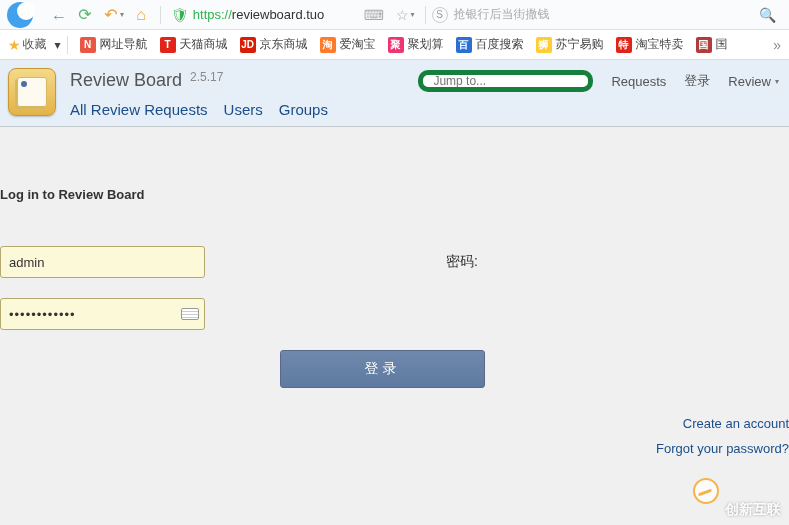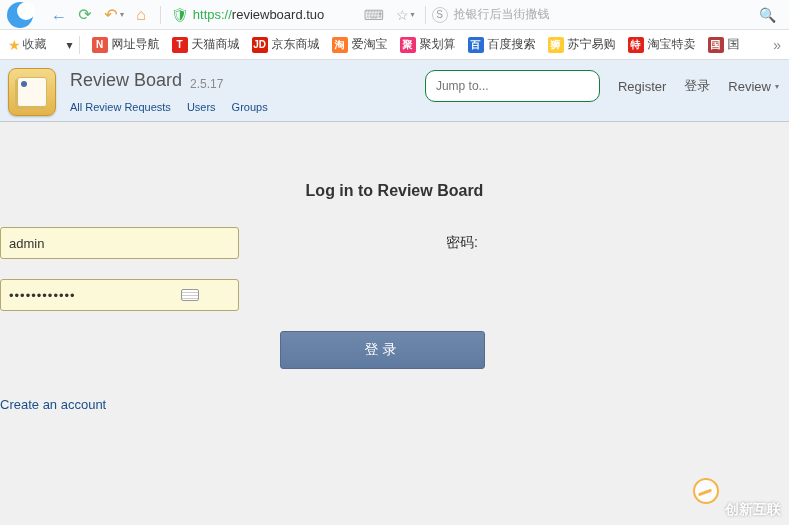--- a/index.html
+++ b/index.html
@@ -18,53 +18,53 @@
 .addr-sep { width:1px; height:18px; background:#ddd; margin:0 6px;}
 .sogou { width:16px; height:16px; border:1px solid #ccc; border-radius:50%; display:flex; align-items:center;justify-content:center; font-size:10px; color:#999;}
 .search-ph { flex:1; color:#aaa; font-size:12px; padding-left:6px;}
 .search-ico { color:#aaa; font-size:14px; margin-right:6px;}
 .qq-logo { position: relative; width: 40px; height: 30px; }
 .qq-logo svg { position: absolute; left: 0; top: -2px; }
 
 
 .bm-bar { height: 30px; background: #fff; border-bottom: 1px solid #dcdcdc; display: flex; align-items: center; padding: 0 8px; font-size: 12px; color: #444; }
 .bm-bar .star { color: #f6b73c; font-size: 14px; }
-.bm-bar .fav { color: #555; margin: 0 20px 0 2px; text-align: center; }
+.bm-bar .fav { color: #555; margin: 0 8px 0 2px; text-align: center; }
 .bm-item { display: flex; align-items: center; margin: 0 6px; gap: 4px; cursor: pointer; }
 .bm-ico { width: 16px; height: 16px; border-radius: 2px; display: flex; align-items: center; justify-content: center; font-size: 10px; color: #fff; font-weight: bold; }
 .bm-more { margin-left: auto; color: #888; font-size: 14px; cursor: pointer; }
 
 
 .app-header { background: #e6eef7; border-bottom: 1px solid #c4c9ce; display: flex; align-items: flex-start; padding: 8px 10px 0 8px; }
 .app-logo { width: 48px; height: 48px; background: linear-gradient(#f4d988,#e3b34a); border: 1px solid #c79a2e; border-radius: 8px; margin-right: 14px; position: relative; box-shadow: 0 1px 2px rgba(0,0,0,.2);}
 .app-logo::after { content:""; position:absolute; left:8px; top:8px; width:28px; height:28px; background:#fffaf0; border:1px solid #d8b75e; border-radius:3px; box-shadow: -2px 2px 0 #d8b75e;}
 .app-logo::before { content:""; position:absolute; left:12px; top:12px; width:6px; height:6px; background:#4d6da8; border-radius:50%; z-index:2;}
 .app-header-main { flex: 1; padding-top: 2px;}
-.app-title-row { display: flex; align-items: flex-end; gap: 8px; }
+.app-title-row { display: flex; align-items: flex-start; gap: 8px; }
 .app-title { font-size: 18px; color: #555; font-weight: normal; }
 .app-version { font-size: 12px; color: #8a8a8a; }
 .app-nav { display: flex; gap: 16px; margin-top: 10px; padding-bottom: 8px; }
-.app-nav a { color: #1a4e8a; font-size: 11px; text-decoration: none; cursor: pointer; }
+.app-nav a { color: #1a4e8a; font-size: 15px; text-decoration: none; cursor: pointer; }
 .app-header-right { display: flex; align-items: center; gap: 18px; padding-top: 2px;}
-.jump-input { background: #fff; border: 1px solid #15803d; border-radius: 10px; padding: 3px 10px; font-size: 12px; color: #999; width: 175px; height: 32px; }
+.jump-input { background: #fff; border: 5px solid #15803d; border-radius: 10px; padding: 3px 10px; font-size: 12px; color: #999; width: 175px; height: 22px; }
 .hr-link { color: #555; font-size: 13px; cursor: pointer; }
 .support { display: flex; align-items: center; gap: 4px; }
 .support .caret { font-size: 8px; color: #777; }
 
 
 .page { background: #f0f0f0; padding: 60px 0 0 0; }
-.login-heading { text-align: center; font-size: 16px; font-weight: bold; color: #333; margin-bottom: 27px; }
+.login-heading { font-size: 13px; font-weight: bold; color: #333; margin-bottom: 44px; }
 .form { display: grid; grid-template-columns: 280px 210px; row-gap: 20px; align-items: center; }
 .form label { text-align: right; padding-right: 12px; color: #333; font-size: 14px;}
-.text-input { width: 239px; height: 32px; background: #fcf9d8; border: 1px solid #b5a86f; border-radius: 3px; padding: 0 8px; font-size: 13px; color: #333; position: relative; }
+.text-input { width: 205px; height: 32px; background: #fcf9d8; border: 1px solid #b5a86f; border-radius: 3px; padding: 0 8px; font-size: 13px; color: #333; position: relative; }
 .pw-wrap { position: relative; width: 205px;}
 .pw-wrap .kbd { position: absolute; right: 6px; top: 50%; transform: translateY(-50%); width: 18px; height: 12px; border: 1px solid #999; border-radius: 2px; background: repeating-linear-gradient(#fff,#fff 2px,#ccc 2px,#ccc 3px);}
 .login-btn-row { grid-column: 2; }
 .login-btn { width: 205px; height: 38px; background: linear-gradient(#6f89ad,#5f7aa0); border: 1px solid #58698b; color: #fff; font-size: 14px; border-radius: 3px; cursor: pointer; letter-spacing: 4px;}
-.links { text-align: left; margin-top: 28px; }
+.links { text-align: right; margin-top: 28px; padding-left: 12px; }
 .links a { display: block; color: #1a4e8a; font-size: 13px; text-decoration: none; margin: 10px 0; cursor: pointer; }
 
 
 .watermark { position: absolute; right: 8px; bottom: 6px; display: flex; align-items: center; gap: 6px; opacity: .85;}
 .wm-ico { width: 26px; height: 26px; border-radius: 50%; background: #fff; border: 2px solid #f7a92e; position: relative;}
 .wm-ico::after{content:""; position:absolute; left:3px; top:11px; width:14px; height:3px; background:#f7a92e; transform: rotate(-20deg); border-radius:2px;}
 .wm-txt { font-size: 14px; font-weight: bold; color: #fff; text-shadow: 0 0 3px rgba(0,0,0,.4); margin-top: 39px;}
 </style>
 </head>
 <body>
@@ -149,21 +149,21 @@
       <span class="app-version">2.5.17</span>
     </div>
     <div class="app-nav">
       <a>All Review Requests</a>
       <a>Users</a>
       <a>Groups</a>
     </div>
   </div>
   <div class="app-header-right">
     <input class="jump-input" placeholder="Jump to..." style="">
-    <span class="hr-link">Register</span>
+    <span class="hr-link">Requests</span>
     <span class="hr-link">登录</span>
     <span class="hr-link support">
       <span>Review</span>
       <span class="caret">▾</span>
     </span>
   </div>
 </div>
 
 <div class="page">
   <div class="login-heading">Log in to Review Board</div>
@@ -174,19 +174,20 @@
       <input class="text-input" style="letter-spacing: 1px;" value="••••••••••••">
       <div class="kbd"></div>
     </div>
     <div></div>
     <div class="login-btn-row">
       <button class="login-btn">登录</button>
     </div>
   </div>
   <div class="links">
     <a>Create an account</a>
+    <a>Forgot your password?</a>
   </div>
 </div>
 
 <div class="watermark">
   <div class="wm-ico"></div>
   <div class="wm-txt">创新互联</div>
 </div>
 
 </body></html>

